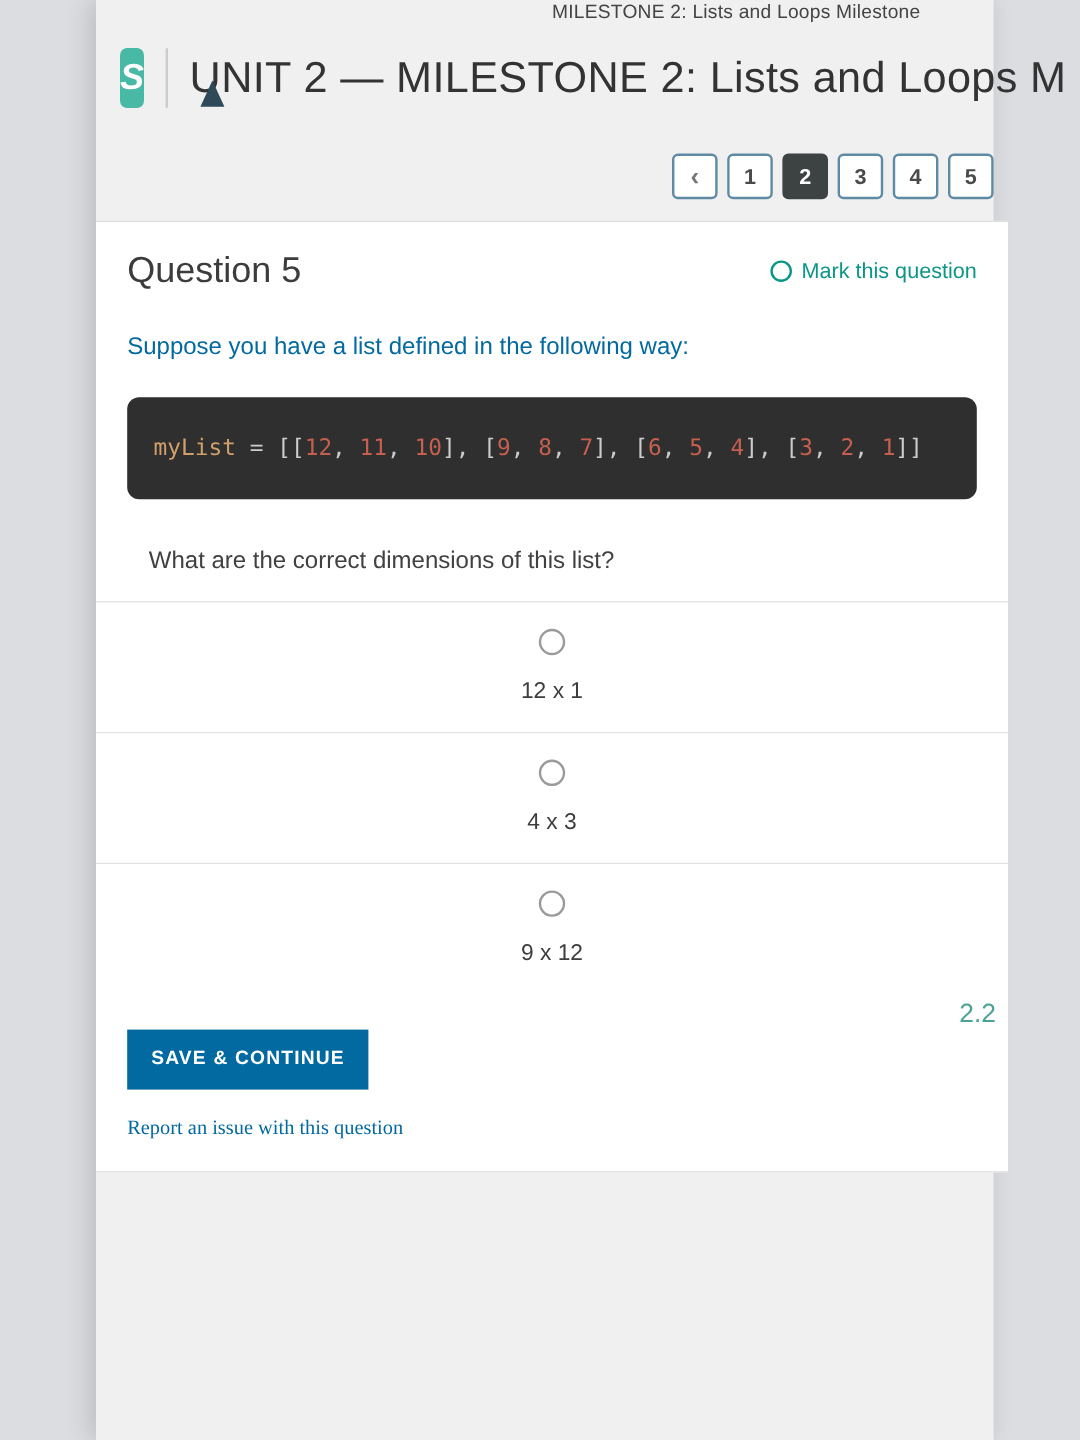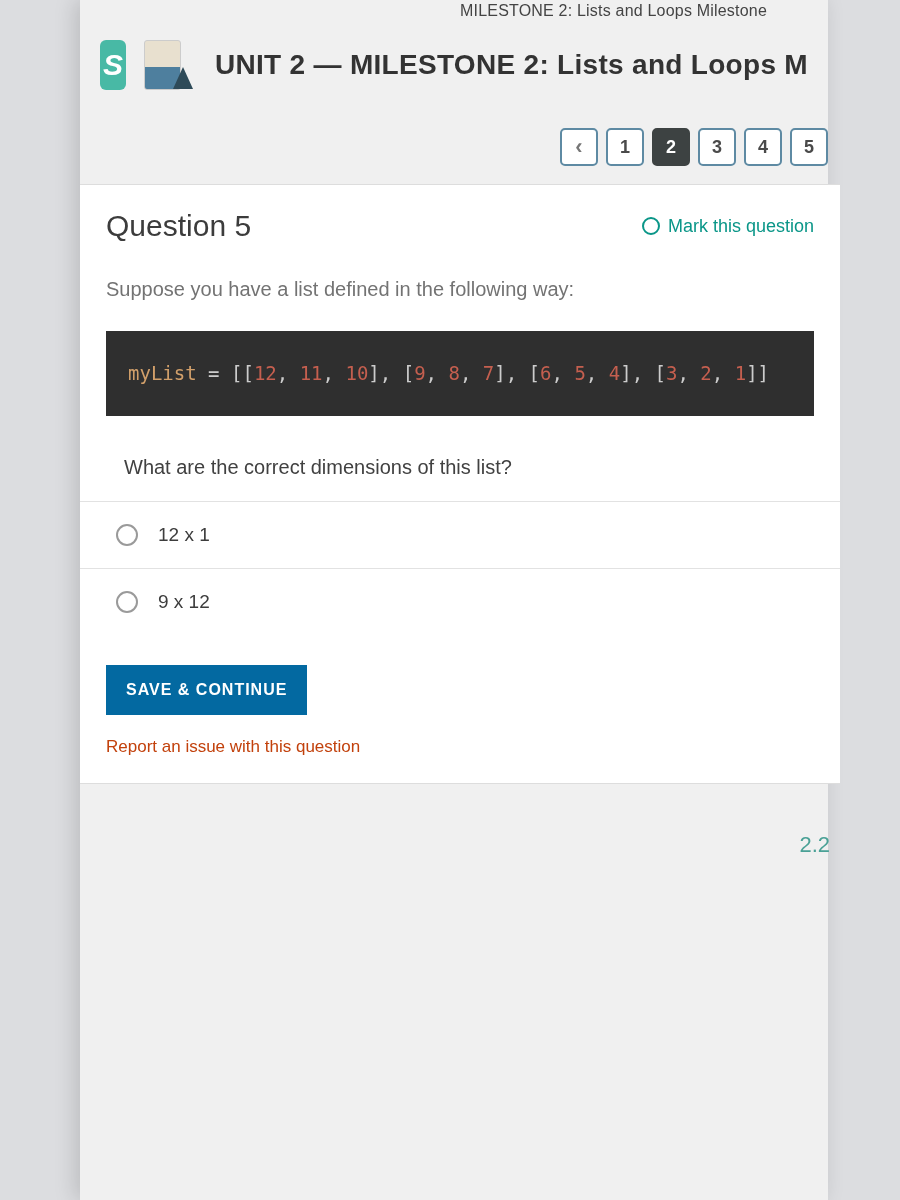--- a/index.html
+++ b/index.html
@@ -46,26 +46,25 @@
       border: 1px solid #ccc;
       border-radius: 3px;
       position: relative;
     }
     .thumb::after{
       content:"";position:absolute;left:28px;bottom:0;width:0;height:0;
       border-left:10px solid transparent;border-right:10px solid transparent;
       border-bottom:22px solid #2e4a58;
     }
     .unit-title {
-      font-size: 28px;
+      font-size: 36px;
       color: #333;
-      font-weight: 700;
+      font-weight: 400;
       letter-spacing: 0.3px;
       white-space: nowrap;
-      margin-left: 16px;
     }
     .pagerow {
       display: flex;
       justify-content: flex-end;
       align-items: center;
       gap: 8px;
       padding: 18px 0 18px 20px;
     }
     .pagebtn {
       width: 38px; height: 38px;
@@ -97,68 +96,69 @@
       color: #0a9688;
       font-size: 18px;
       display: flex; align-items:center; gap:8px; cursor:pointer;margin-left:36px;
     }
     .mark .circ {
       width:18px;height:18px;border:2px solid #0a9688;border-radius:50%;
     }
     .prompt {
       padding: 26px 26px 10px 26px;
       font-size: 20px;
-      color: #737373;
+      color: #0369a1;
       line-height: 1.4;
     }
     .codeblock {
       margin: 18px 26px 10px 26px;
       background: #2f2f2f;
       color: #ddd;
       font-family: Consolas, Menlo, monospace;
       font-size: 19px;
       padding: 28px 22px;
-      border-radius: 0;
+      border-radius: 10px;
       line-height: 1.5;
       white-space: pre;
       overflow: hidden;
     }
     .codeblock .kw{color:#d19f6a;}
     .codeblock .eq{color:#ccc;}
     .codeblock .num{color:#c55f4f;}
     .codeblock .pun{color:#ccc;}
     .followup {
       padding: 30px 26px 22px 44px;
       font-size: 20px;
       color: #414141;
     }
     .options { border-top:1px solid #e2e2e2; }
     .opt {
       display:flex; align-items:center; gap:20px;
       padding: 22px 36px;
       border-bottom:1px solid #e2e2e2;
       font-size:19px; color:#3d3d3d;
       cursor:pointer;
+      flex-direction:column;
     }
     .opt:last-child{border-bottom:none;}
     .radio {
       width:22px;height:22px;border:2px solid #9a9a9a; border-radius:50%;
       flex-shrink:0;
     }
     .actions {
       padding: 30px 26px 12px 26px;
     }
     .savebtn {
       background:#0369a1;color:#fff;border:none;
       padding:16px 20px;font-size:16px;letter-spacing:1px;
       font-weight:600;cursor:pointer;
     }
     .report {
-      color:#c2410c;font-size:17px;padding:10px 26px 26px 26px;
-      display:inline-block;cursor:pointer;
+      color:#0369a1;font-size:17px;padding:10px 26px 26px 26px;
+      display:inline-block;cursor:pointer;font-family:Liberation Serif, serif;
     }
     .floatnum{
       position:absolute; right:-2px; top:832px; font-size:22px; color:#4aa196; font-weight:500;
     }
   </style>
 </head>
 <body>
 
 <div class="page">
   <div class="topstrip">MILESTONE 2: Lists and Loops Milestone</div>
@@ -193,20 +193,24 @@
 
     <div class="followup">What are the correct dimensions of this list?</div>
 
     <div class="options" id="options">
         <div class="opt">
           <div class="radio"></div>
           <span>12 x 1</span>
         </div>
         <div class="opt">
           <div class="radio"></div>
+          <span>4 x 3</span>
+        </div>
+        <div class="opt">
+          <div class="radio"></div>
           <span>9 x 12</span>
         </div>
       </div>
 
     <div class="actions">
       <button class="savebtn">SAVE &amp; CONTINUE</button>
     </div>
     <a class="report">Report an issue with this question</a>
   </div>
 

